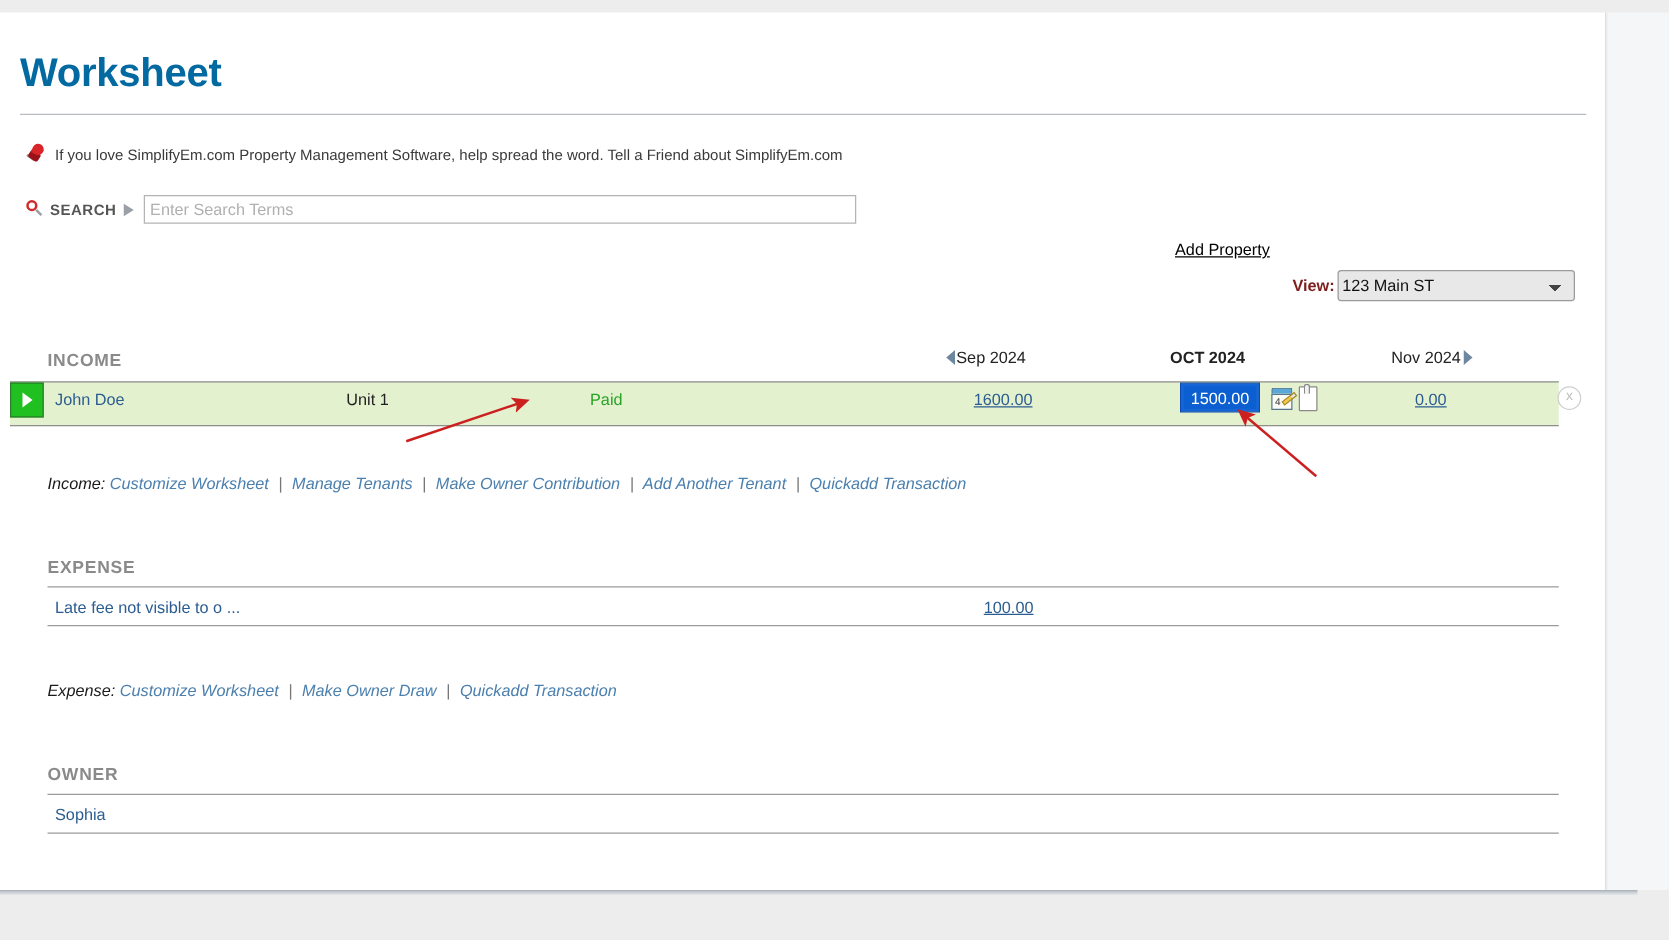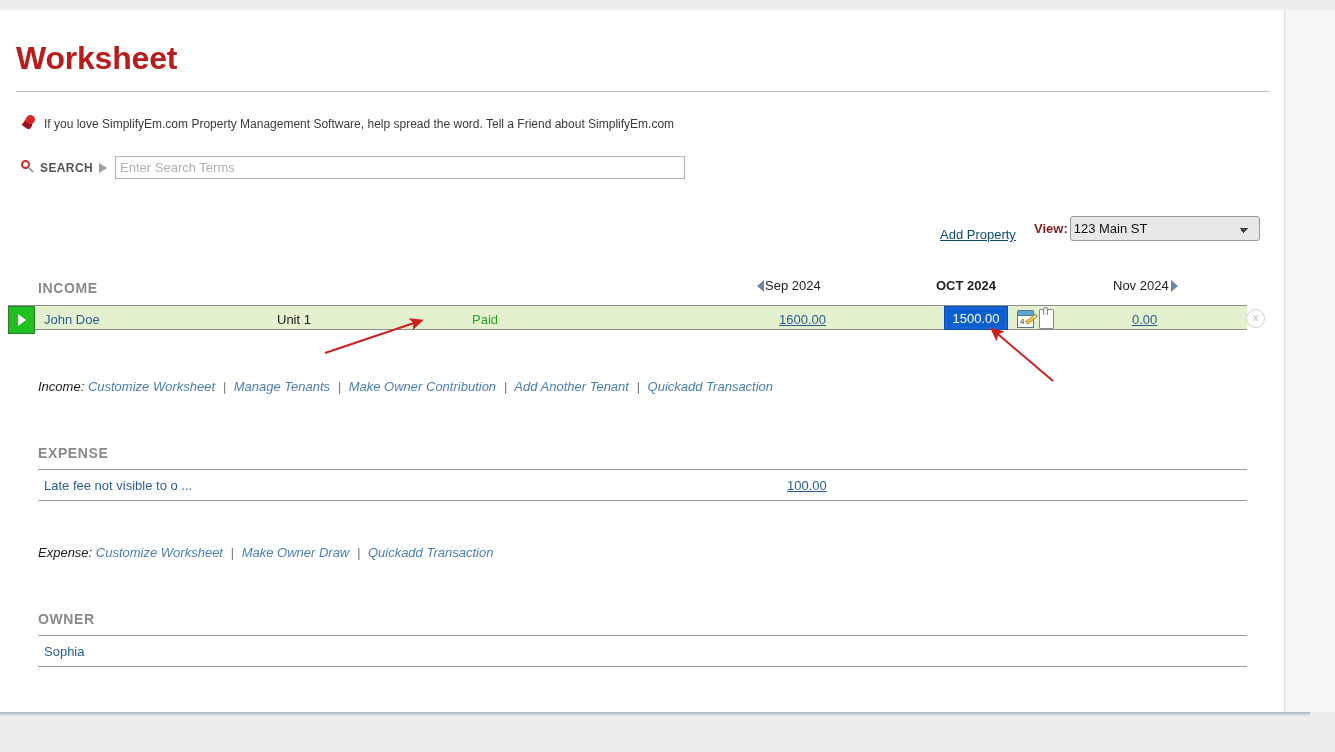--- a/index.html
+++ b/index.html
@@ -52,21 +52,21 @@
     width: 1335px; height: 36px;
     background: #ededed;
   }
 
   
   .page-title {
     position: absolute;
     left: 16px; top: 30px;
     font-size: 32px;
     font-weight: bold;
-    color: #b91c1c;
+    color: #0369a1;
     letter-spacing: -0.2px;
   }
   .title-rule {
     position: absolute;
     left: 16px; top: 81px;
     width: 1253px; height: 1px;
     background: #b9bdc2;
   }
 
   
@@ -147,24 +147,23 @@
     color: #333;
     box-sizing: content-box;
   }
   .search-input::placeholder { color: #b0b0b0; }
 
   
   .add-property {
     position: absolute;
     left: 940px; top: 182px;
     font-size: 13px;
-    color: #0c4a6e;
+    color: #000000;
     text-decoration: underline;
     cursor: pointer;
-    margin-top: 35px;
   }
   .view-row {
     position: absolute;
     left: 1034px; top: 206px;
     display: flex;
     align-items: center;
   }
   .view-label {
     font-size: 13px;
     font-weight: bold;
@@ -232,21 +231,21 @@
     border-bottom: 6px solid transparent;
     vertical-align: -2px;
     margin-left: 2px;
   }
 
   
   .income-row {
     position: absolute;
     left: 8px; top: 295px;
     width: 1239px;
-    height: 25px;
+    height: 36px;
     background: #e4f1cf;
     border-top: 1px solid #8e8e8e;
     border-bottom: 1px solid #8e8e8e;
     box-sizing: border-box;
   }
   .expand-btn {
     position: absolute;
     left: 0px; top: 0px;
     width: 27px; height: 28px;
     background: #21c021;

